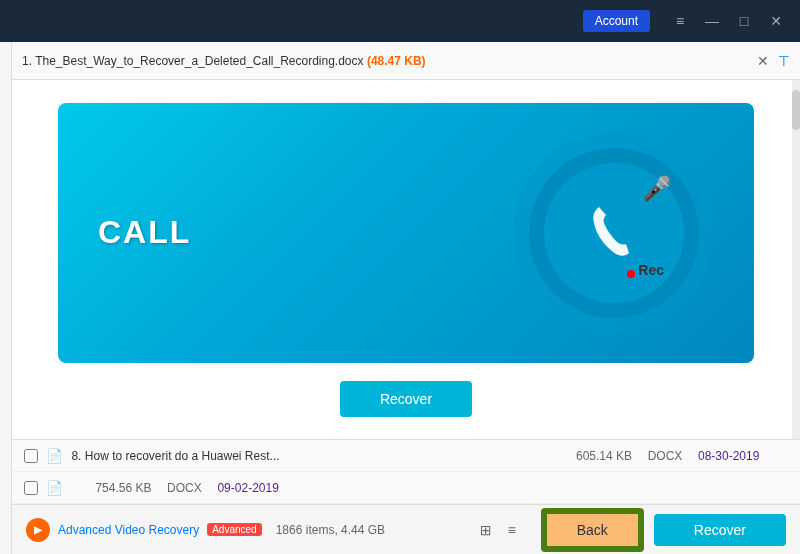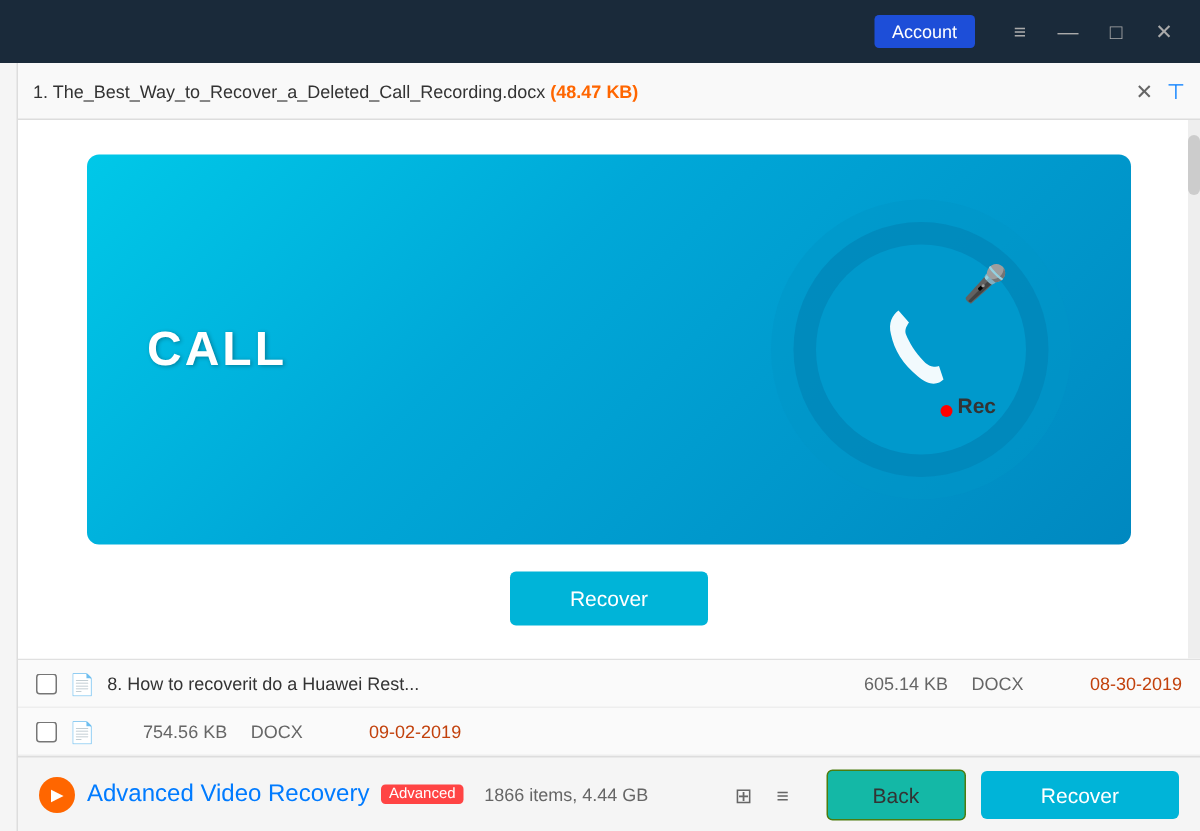--- a/index.html
+++ b/index.html
@@ -290,22 +290,22 @@
       color: #666;
       text-align: right;
     }
     .file-type-col {
       width: 50px;
       color: #666;
       text-align: center;
     }
     .file-date-col {
       width: 90px;
-      color: #c2410c;
-      text-align: right;
+      color: #4c1d95;
+      text-align: left;
     }
 
     
     .bottom-bar {
       height: 50px;
       background: #f5f5f5;
       border-top: 1px solid #ddd;
       display: flex;
       align-items: center;
       padding: 0 14px;
@@ -322,21 +322,21 @@
       background: #ff6600;
       border-radius: 50%;
       display: flex;
       align-items: center;
       justify-content: center;
       color: white;
       font-size: 10px;
       font-weight: bold;
     }
     .adv-video-label {
-      font-size: 16px;
+      font-size: 12px;
       color: #007bff;
       font-weight: 500;
     }
     .adv-badge {
       background: #ff4444;
       color: white;
       font-size: 10px;
       border-radius: 3px;
       padding: 1px 5px;
     }
@@ -357,22 +357,22 @@
       background: transparent;
       border: none;
       cursor: pointer;
       color: #666;
       font-size: 14px;
       display: flex;
       align-items: center;
       justify-content: center;
     }
     .back-btn {
-      background: #14b8a6;
-      border: 1px solid #4d7c0f;
+      background: #fdba74;
+      border: 6px solid #4d7c0f;
       border-radius: 4px;
       padding: 8px 30px;
       font-size: 14px;
       cursor: pointer;
       color: #333;
     }
     .recover-btn {
       background: #00b4d8;
       color: white;
       border: none;

